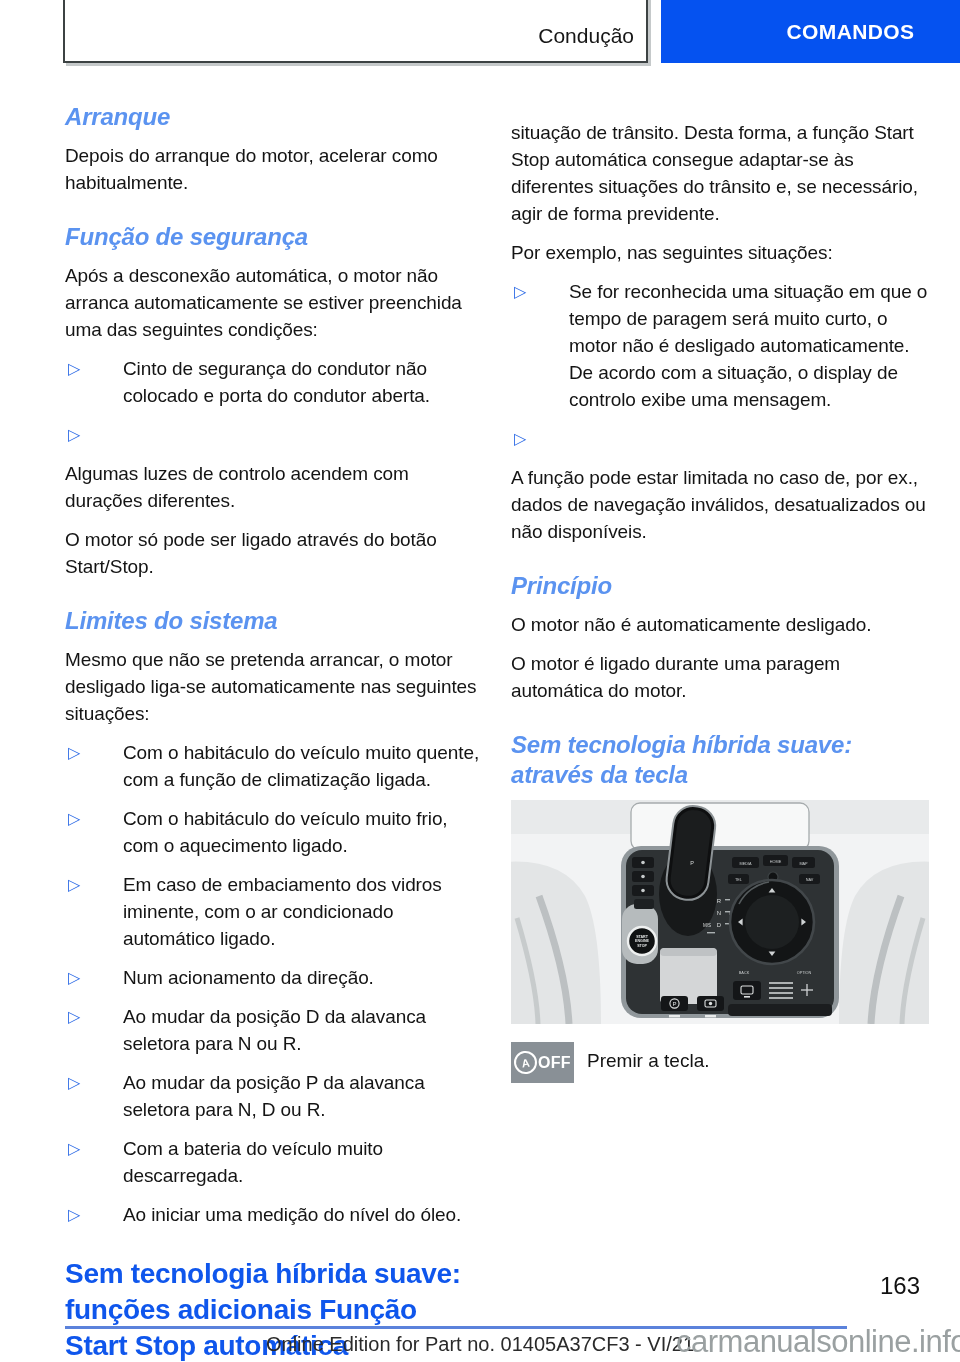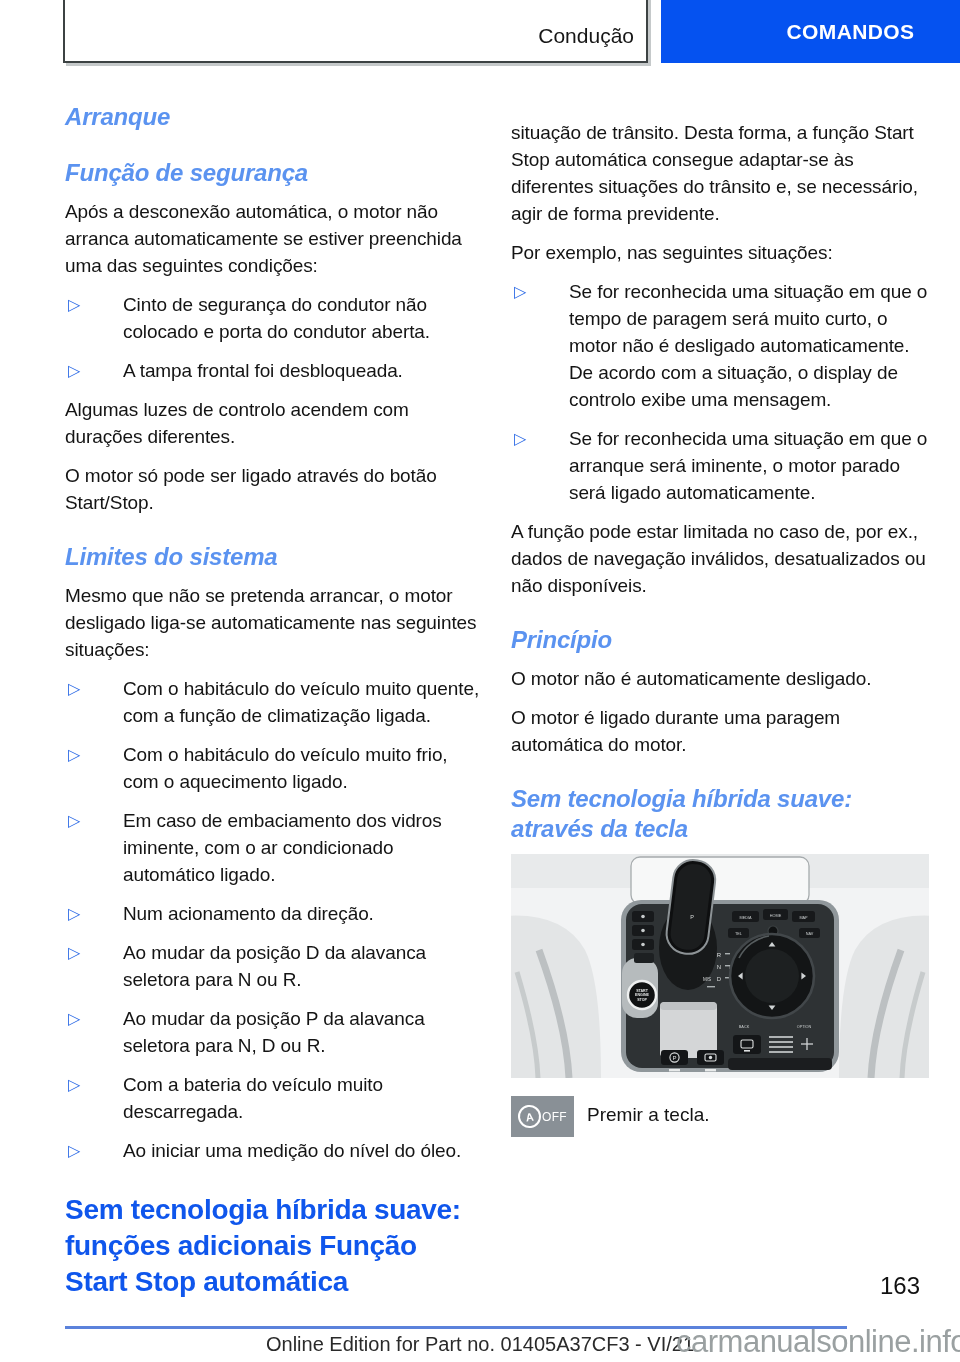--- a/index.html
+++ b/index.html
@@ -37,52 +37,52 @@
   .key-row{display:flex;align-items:flex-start;margin-top:4px;}
   .key-icon{
     flex:none;width:63px;height:41px;background:#899096;
     display:flex;align-items:center;justify-content:center;gap:1px;
   }
   .key-icon .circ{
     width:19px;height:19px;border:2.2px solid #fff;border-radius:50%;
     display:flex;align-items:center;justify-content:center;
     color:#fff;font-size:11px;font-weight:bold;transform:rotate(-8deg);
   }
-  .key-icon .off{color:#fff;font-weight:normal;font-size:12px;letter-spacing:.3px;}
+  .key-icon .off{color:#fff;font-weight:bold;font-size:16px;letter-spacing:.3px;}
   .key-text{font-size:19px;line-height:27px;margin-left:13px;padding-top:5px;}
   
   .page-num{position:absolute;right:40px;top:1272px;font-size:24px;font-weight:normal;color:#111;}
   .foot-line{position:absolute;left:65px;top:1326px;width:782px;height:3px;background:#5b82db;}
   .edition{position:absolute;left:266px;top:1333px;font-size:20px;color:#2a2a2a;white-space:nowrap;}
   .watermark{position:absolute;left:676px;top:1324px;font-size:31px;color:#9aa0a1;white-space:nowrap;letter-spacing:-0.5px;}
   svg text{font-family:"Liberation Sans", sans-serif;}
 </style>
 </head>
 <body>
 
 <div class="hdr-box">
   <span class="crumb">Condução</span>
 </div>
 <div class="hdr-tab">
   <span>COMANDOS</span>
 </div>
 
 <div class="col col-left">
   <h3 class="sub">Arranque</h3>
+  <p class="body">Depois do arranque do motor, acelerar como habitualmente.</p>
 
   <h3 class="sub">Função de segurança</h3>
   <p class="body">Após a desconexão automática, o motor não arranca automaticamente se estiver preenchida uma das seguintes condições:</p>
 
   <div class="bullet">
     <span class="marker">▷</span>
     <span class="text">Cinto de segurança do condutor não colocado e porta do condutor aberta.</span>
   </div>
   <div class="bullet">
     <span class="marker">▷</span>
-    <span class="text">A tampa frontal foi desbloqueada.</span>
   </div>
 
   <p class="body">Algumas luzes de controlo acendem com durações diferentes.</p>
   <p class="body">O motor só pode ser ligado através do botão Start/Stop.</p>
 
   <h3 class="sub">Limites do sistema</h3>
   <p class="body">Mesmo que não se pretenda arrancar, o motor desligado liga-se automaticamente nas seguintes situações:</p>
 
   <div class="bullet">
     <span class="marker">▷</span>
@@ -124,21 +124,20 @@
 <div class="col col-right">
   <p class="body">situação de trânsito. Desta forma, a função Start Stop automática consegue adaptar-se às diferentes situações do trânsito e, se necessário, agir de forma previdente.</p>
   <p class="body">Por exemplo, nas seguintes situações:</p>
 
   <div class="bullet">
     <span class="marker">▷</span>
     <span class="text">Se for reconhecida uma situação em que o tempo de paragem será muito curto, o motor não é desligado automaticamente. De acordo com a situação, o display de controlo exibe uma mensagem.</span>
   </div>
   <div class="bullet">
     <span class="marker">▷</span>
-    <span class="text">Se for reconhecida uma situação em que o arranque será iminente, o motor parado será ligado automaticamente.</span>
   </div>
 
   <p class="body">A função pode estar limitada no caso de, por ex., dados de navegação inválidos, desatualizados ou não disponíveis.</p>
 
   <h3 class="sub">Princípio</h3>
   <p class="body">O motor não é automaticamente desligado.</p>
   <p class="body">O motor é ligado durante uma paragem automática do motor.</p>
 
   <h3 class="sub">Sem tecnologia híbrida suave: através da tecla</h3>
 

